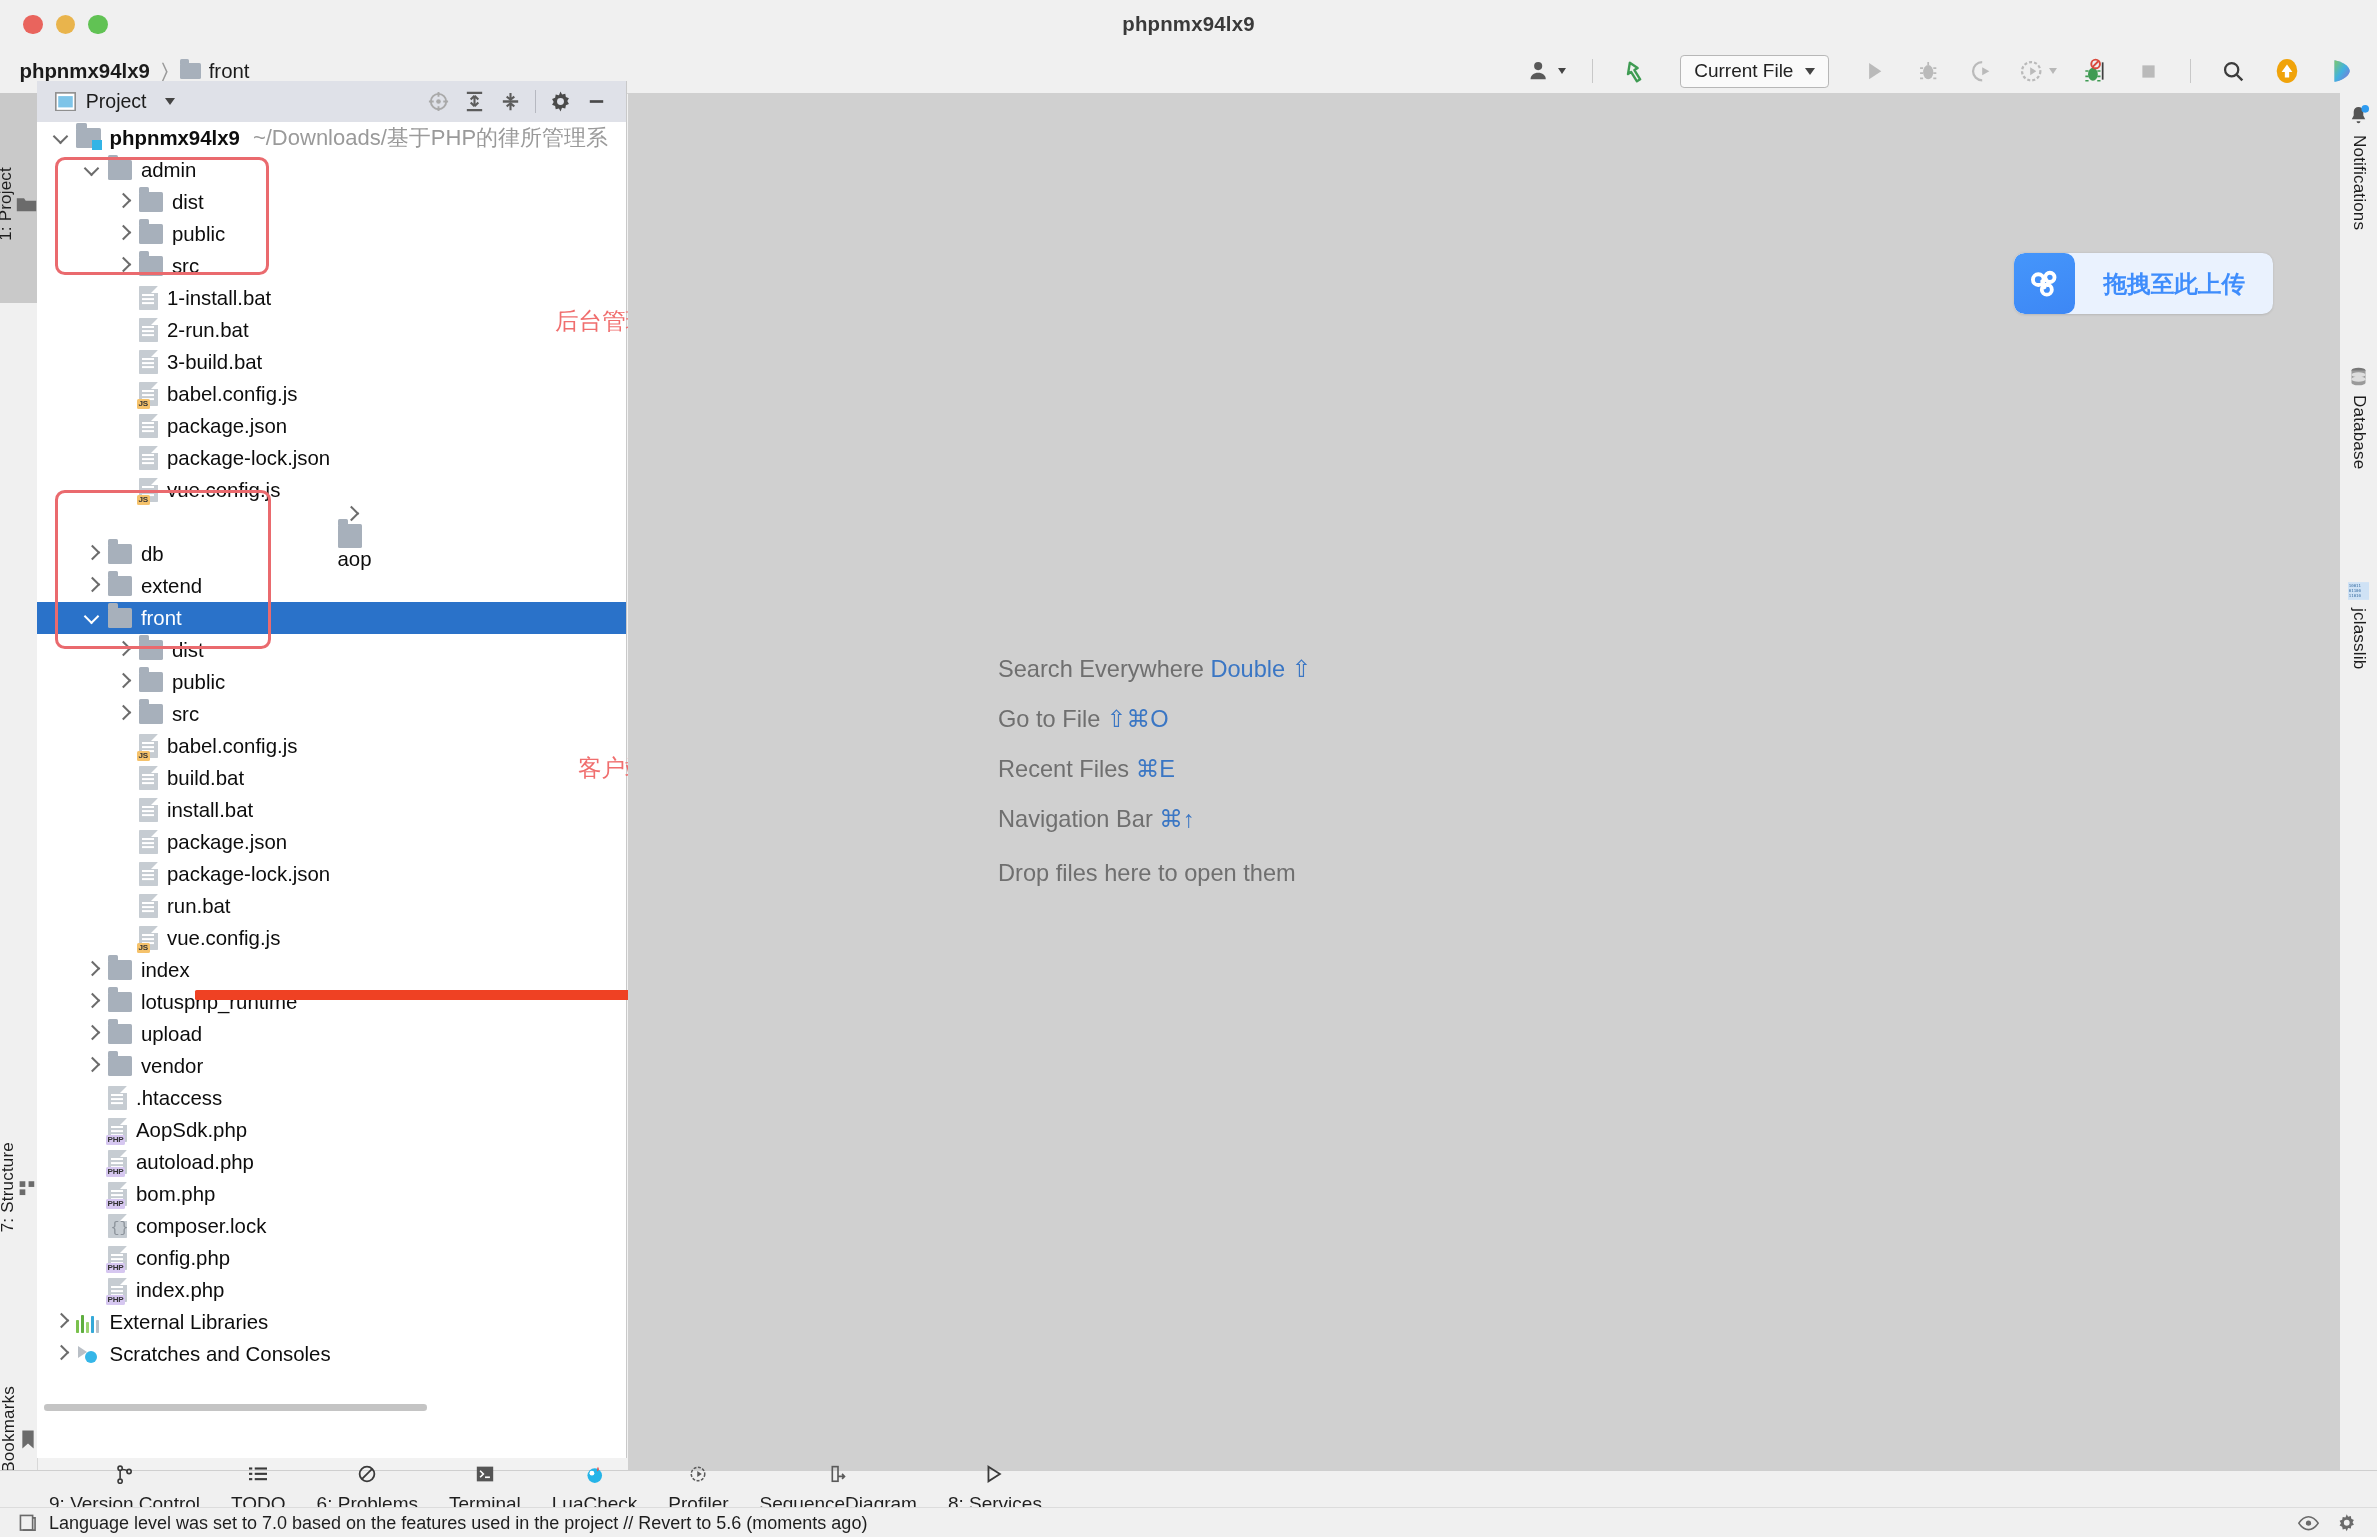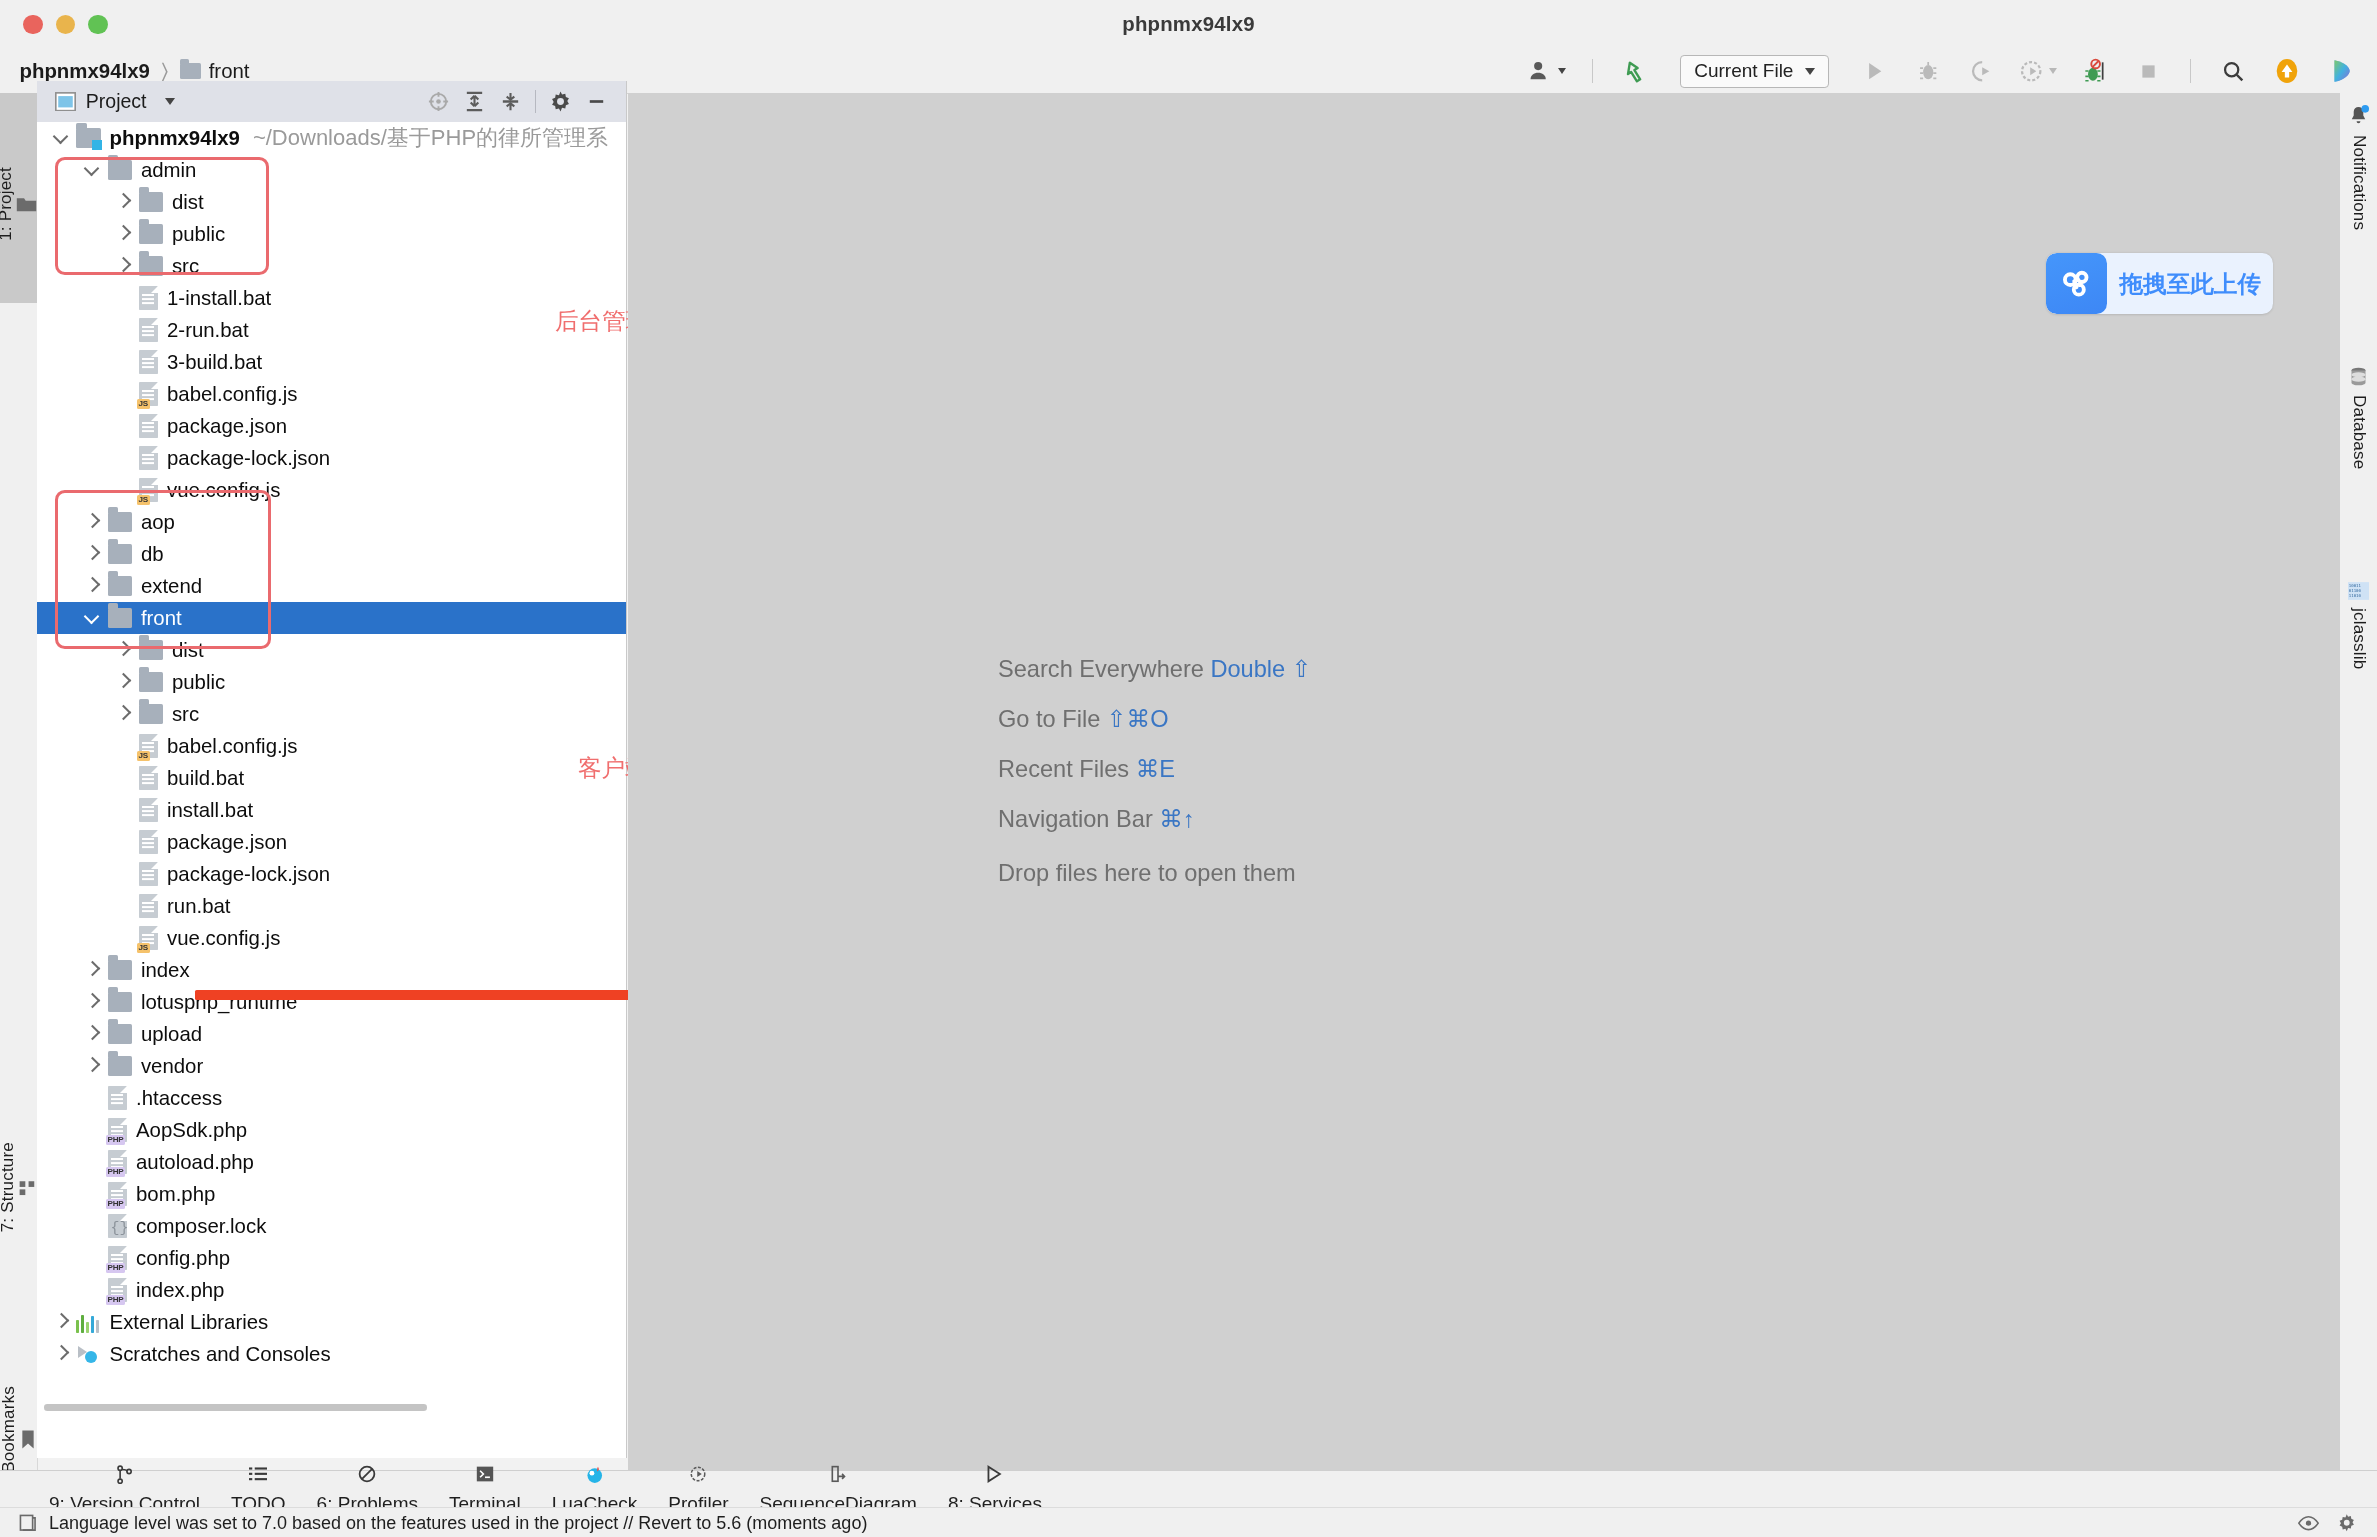--- a/index.html
+++ b/index.html
@@ -183,21 +183,21 @@
   .upload{
     position:absolute;right:67px;top:160px;height:61px;
     display:flex;align-items:center;
     background:#eaf2fe;border-radius:10.6px;overflow:hidden;
     box-shadow:0 0.8px 2.4px rgba(0,0,0,.12);
   }
   .upload .logo{
     width:61px;height:61px;background:linear-gradient(160deg,#4596fb,#3d87f5);
     display:flex;align-items:center;justify-content:center;border-radius:10.6px;
   }
-  .upload .txt{font-size:23.6px;color:#3f8dfc;font-weight:bold;padding:0 12px;}
+  .upload .txt{font-size:23.6px;color:#3f8dfc;font-weight:bold;padding:0 28px;}
 
   
   .bottombar{
     position:absolute;left:0;top:1470px;width:2377px;height:37px;
     background:#f0f0f0;border-top:0.8px solid #cfcfcf;
     display:flex;align-items:center;padding-left:49px;gap:0;
   }
   .bb{display:flex;align-items:center;gap:8.1px;font-size:19px;color:#1f1f1f;margin-right:31px;white-space:nowrap;flex-direction:column;}
   .bb u{text-decoration:underline;}
   .bb .bi{width:21px;height:21px;display:flex;align-items:center;justify-content:center;}
@@ -517,21 +517,21 @@
             <span>package-lock.json</span>
           </div>
           <div class="row" style="padding-left: 77px;">
             <span class="arrow none"></span>
             <span class="ficon file">
               <i></i>
               <span class="badge js">JS</span>
             </span>
             <span>vue.config.js</span>
           </div>
-          <div class="row" style="padding-left: 46px;">
+          <div class="row" style="padding-left: 46px; flex-direction: column;">
             <span class="arrow">
               <span></span>
             </span>
             <span class="ficon folder"></span>
             <span>aop</span>
           </div>
           <div class="row" style="padding-left: 46px;">
             <span class="arrow">
               <span></span>
             </span>

